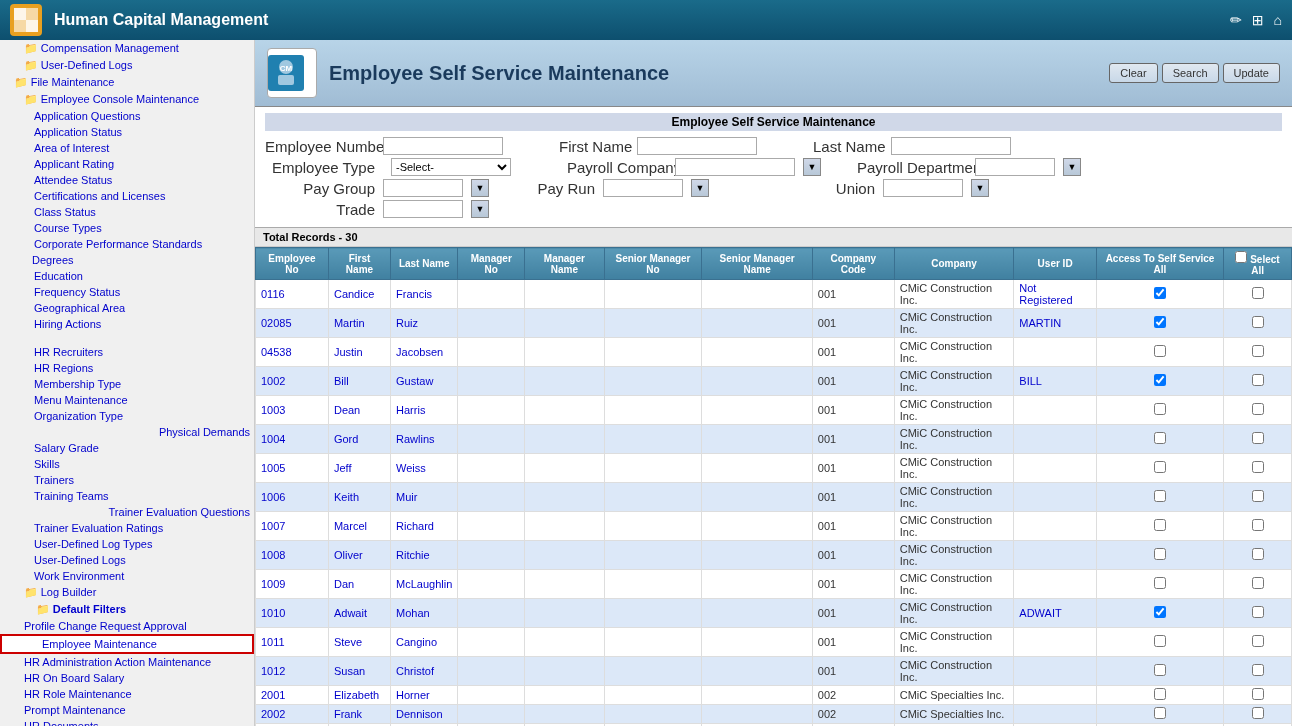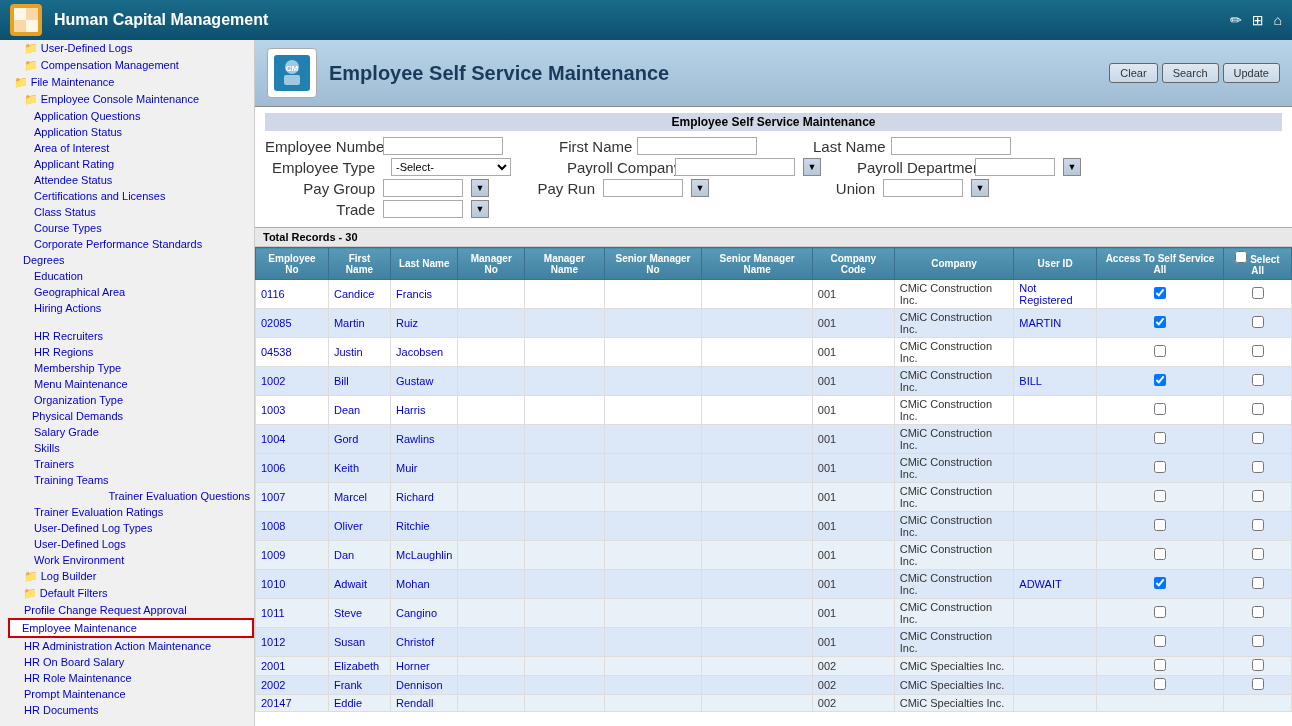--- a/index.html
+++ b/index.html
@@ -86,21 +86,20 @@
       min-height: 60px;
     }
     .page-logo {
       width: 50px;
       height: 50px;
       background: white;
       border: 1px solid #aaa;
       border-radius: 4px;
       display: flex;
       align-items: center;
-      justify-content: center;
       margin-right: 12px;
       flex-shrink: 0;
     }
     .page-logo-inner {
       width: 36px;
       height: 36px;
       background: #2080b0;
       border-radius: 3px;
       display: flex;
       align-items: center;
@@ -242,56 +241,57 @@
     <span class="header-icon">✏</span>
     <span class="header-icon">⊞</span>
     <span class="header-icon">⌂</span>
   </div>
 </div>
 
 <div class="main-layout">
 
   <div class="sidebar">
 
-  <div class="sidebar-item" style="padding-left: 24px;"><span class="sidebar-folder-icon">📁</span><span>User-Defined Logs</span></div>
-      <div class="sidebar-item" style="padding-left: 24px;"><span class="sidebar-folder-icon">📁</span><span>Compensation Management</span></div>
+  <div class="sidebar-item" style="padding-left: 24px;"><span class="sidebar-folder-icon">📁</span><span>Compensation Management</span></div>
+      <div class="sidebar-item" style="padding-left: 24px;"><span class="sidebar-folder-icon">📁</span><span>User-Defined Logs</span></div>
       <div class="sidebar-item" style="padding-left: 14px;"><span class="sidebar-folder-icon">📁</span><span>File Maintenance</span></div>
       <div class="sidebar-item" style="padding-left: 24px;"><span class="sidebar-folder-icon">📁</span><span>Employee Console Maintenance</span></div>
       <div class="sidebar-item" style="padding-left: 34px;">Application Questions</div>
       <div class="sidebar-item" style="padding-left: 34px;">Application Status</div>
       <div class="sidebar-item" style="padding-left: 34px;">Area of Interest</div>
       <div class="sidebar-item" style="padding-left: 34px;">Applicant Rating</div>
       <div class="sidebar-item" style="padding-left: 34px;">Attendee Status</div>
       <div class="sidebar-item" style="padding-left: 34px;">Certifications and Licenses</div>
       <div class="sidebar-item" style="padding-left: 34px;">Class Status</div>
       <div class="sidebar-item" style="padding-left: 34px;">Course Types</div>
       <div class="sidebar-item" style="padding-left: 34px;">Corporate Performance Standards</div>
-      <div class="sidebar-item" style="padding-left: 23px;">Degrees</div>
+      <div class="sidebar-item" style="padding-left: 32px;">Degrees</div>
       <div class="sidebar-item" style="padding-left: 34px;">Education</div>
+      <div class="sidebar-item" style="padding-left: 34px;">Frequency Status</div>
       <div class="sidebar-item" style="padding-left: 34px;">Geographical Area</div>
       <div class="sidebar-item" style="padding-left: 34px;">Hiring Actions</div>
       <div class="sidebar-item" style="padding-left: 34px; margin-top: 12px;">HR Recruiters</div>
       <div class="sidebar-item" style="padding-left: 34px;">HR Regions</div>
       <div class="sidebar-item" style="padding-left: 34px;">Membership Type</div>
       <div class="sidebar-item" style="padding-left: 34px;">Menu Maintenance</div>
       <div class="sidebar-item" style="padding-left: 34px;">Organization Type</div>
-      <div class="sidebar-item" style="padding-left: 32px;">Physical Demands</div>
+      <div class="sidebar-item" style="padding-left: 40px; text-align: right;">Physical Demands</div>
       <div class="sidebar-item" style="padding-left: 34px;">Salary Grade</div>
       <div class="sidebar-item" style="padding-left: 34px;">Skills</div>
       <div class="sidebar-item" style="padding-left: 34px;">Trainers</div>
       <div class="sidebar-item" style="padding-left: 34px;">Training Teams</div>
       <div class="sidebar-item" style="padding-left: 18px; text-align: right;">Trainer Evaluation Questions</div>
       <div class="sidebar-item" style="padding-left: 34px;">Trainer Evaluation Ratings</div>
       <div class="sidebar-item" style="padding-left: 34px;">User-Defined Log Types</div>
       <div class="sidebar-item" style="padding-left: 34px;">User-Defined Logs</div>
       <div class="sidebar-item" style="padding-left: 34px;">Work Environment</div>
       <div class="sidebar-item" style="padding-left: 24px;"><span class="sidebar-folder-icon">📁</span><span>Log Builder</span></div>
-      <div class="sidebar-item" style="padding-left: 23px;"><span class="sidebar-folder-icon">📁</span><span>Default Filters</span></div>
+      <div class="sidebar-item" style="padding-left: 36px; font-weight: bold;"><span class="sidebar-folder-icon">📁</span><span>Default Filters</span></div>
       <div class="sidebar-item" style="padding-left: 24px;">Profile Change Request Approval</div>
-      <div class="sidebar-item selected" style="padding-left: 12px; margin-left: 8px;">Employee Maintenance</div>
+      <div class="sidebar-item selected" style="padding-left: 40px;">Employee Maintenance</div>
       <div class="sidebar-item" style="padding-left: 24px;">HR Administration Action Maintenance</div>
       <div class="sidebar-item" style="padding-left: 24px;">HR On Board Salary</div>
       <div class="sidebar-item" style="padding-left: 24px;">HR Role Maintenance</div>
       <div class="sidebar-item" style="padding-left: 24px;">Prompt Maintenance</div>
       <div class="sidebar-item" style="padding-left: 24px;">HR Documents</div>
     </div>
 
   <div class="content-area">
 
     <div class="page-header">
@@ -459,20 +459,34 @@
               <td class="plain"></td>
               <td class="plain"></td>
               <td class="plain"></td>
               <td class="plain"></td>
               <td class="plain">001</td>
               <td class="plain">CMiC Construction Inc.</td>
               <td></td>
               <td class="checkbox-cell"><input type="checkbox" style=""></td>
               <td class="checkbox-cell"><input type="checkbox" style=""></td>
             </tr>
+            <tr>
+              <td>1005</td>
+              <td>Jeff</td>
+              <td>Weiss</td>
+              <td class="plain"></td>
+              <td class="plain"></td>
+              <td class="plain"></td>
+              <td class="plain"></td>
+              <td class="plain">001</td>
+              <td class="plain">CMiC Construction Inc.</td>
+              <td></td>
+              <td class="checkbox-cell"><input type="checkbox" style=""></td>
+              <td class="checkbox-cell"><input type="checkbox" style=""></td>
+            </tr>
             <tr style="background: rgb(220, 232, 248);">
               <td>1006</td>
               <td>Keith</td>
               <td>Muir</td>
               <td class="plain"></td>
               <td class="plain"></td>
               <td class="plain"></td>
               <td class="plain"></td>
               <td class="plain">001</td>
               <td class="plain">CMiC Construction Inc.</td>

